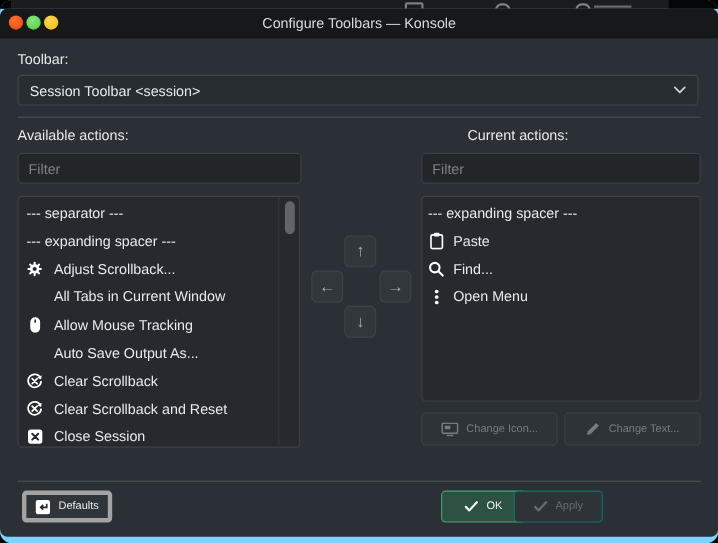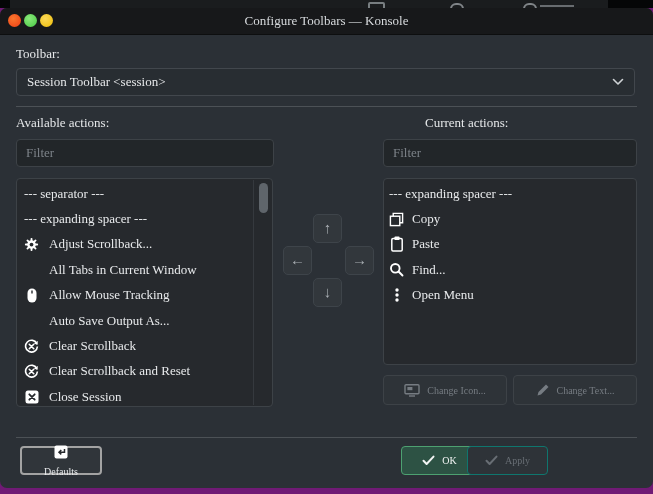--- a/index.html
+++ b/index.html
@@ -1,17 +1,17 @@
 <!DOCTYPE html>
 <html><head>
 <meta charset="utf-8">
 <style>
   html,body{margin:0;padding:0;background:#000;}
-  .screen{position:relative;width:653px;height:494px;background:#701a75;overflow:hidden;
-          font-family:Liberation Serif, serif;font-size:13px;color:#e6e8ea;}
+  .screen{position:relative;width:653px;height:494px;background:#7dd3fc;overflow:hidden;
+          font-family:Liberation Sans, sans-serif;font-size:13px;color:#e6e8ea;border-radius:11px;}
   
   .top-strip{position:absolute;top:0;left:0;width:653px;height:8px;background:#1a1c1e;overflow:hidden;}
   .strip-black-l{position:absolute;top:0;left:0;width:10px;height:8px;background:#050607;}
   .strip-black-r{position:absolute;top:0;left:608px;width:45px;height:8px;background:#050607;}
   .strip-frag{position:absolute;top:2px;width:13px;height:12px;border:2px solid #8a8f93;border-radius:2px;opacity:.85;}
   .strip-frag2{position:absolute;top:3px;width:10px;height:10px;border:2px solid #9a9fa3;border-radius:6px;opacity:.8;}
   .strip-frag3{position:absolute;top:5px;width:34px;height:6px;border-top:2px solid #8a8f93;opacity:.7;}
 
   .dialog{position:absolute;top:8px;left:0;width:653px;height:480px;background:#2b3036;border-radius:7px;}
   .titlebar{position:absolute;top:0;left:0;width:653px;height:26px;background:#17181a;
@@ -48,21 +48,21 @@
   .vtrack{position:absolute;top:1px;bottom:1px;right:18px;width:1px;background:#35393e;}
   .thumb{position:absolute;top:4px;right:4px;width:9px;height:30px;border-radius:4.5px;background:#5f656b;}
 
   .arrowbtn{position:absolute;width:29px;height:29px;background:#32373c;border:1px solid #3e444a;
             border-radius:5px;color:#a9aeb3;font-size:15px;line-height:27px;text-align:center;
             box-sizing:border-box;cursor:default;}
 
   .btn{position:absolute;height:29px;box-sizing:border-box;border-radius:4px;display:flex;
        align-items:center;justify-content:center;gap:7px;font-size:10px;cursor:default;}
   .btn-dim{background:#2e3338;border:1px solid #3d4247;color:#767c82;}
-  .btn-norm{background:#30353a;border:2px solid #a3a3a3;color:#e8eaec;flex-direction:column;}
+  .btn-norm{background:#30353a;border:4px solid #a3a3a3;color:#e8eaec;}
   .btn-ok{background:#2d5244;border:1px solid #4da171;color:#f2f4f3;margin-left:24px;}
   .btn-disabled{background:#2e3338;border:1px solid #0f766e;color:#686e74;}
   svg{display:block;}
 </style>
 </head>
 <body>
 
 <div class="screen">
 
   <div class="top-strip">
@@ -170,29 +170,20 @@
       <div class="vtrack"></div>
       <div class="thumb"></div>
     </div>
 
     <div class="listbox list-right">
       <div class="row plain">
         <span>--- expanding spacer ---</span>
       </div>
       <div class="row">
         <span class="ic">
-          <svg width="15" height="15" viewBox="0 0 16 16" fill="none" stroke="#fff" stroke-width="1.5">
-            <path d="M4.5 4.5 V1.5 H14.5 V11.5 H11.5"></path>
-            <rect x="1.5" y="4.5" width="10" height="10"></rect>
-          </svg>
-        </span>
-        <span>Copy</span>
-      </div>
-      <div class="row">
-        <span class="ic">
           <svg width="14" height="16" viewBox="0 0 14 16">
             <rect x="1.8" y="2.5" width="10.4" height="12.5" rx="1.2" fill="none" stroke="#fff" stroke-width="1.5"></rect>
             <rect x="4.4" y="0.6" width="5.2" height="3.4" rx="1" fill="#fff"></rect>
           </svg>
         </span>
         <span>Paste</span>
       </div>
       <div class="row">
         <span class="ic">
           <svg width="15" height="15" viewBox="0 0 16 16" fill="none" stroke="#fff" stroke-width="2">

